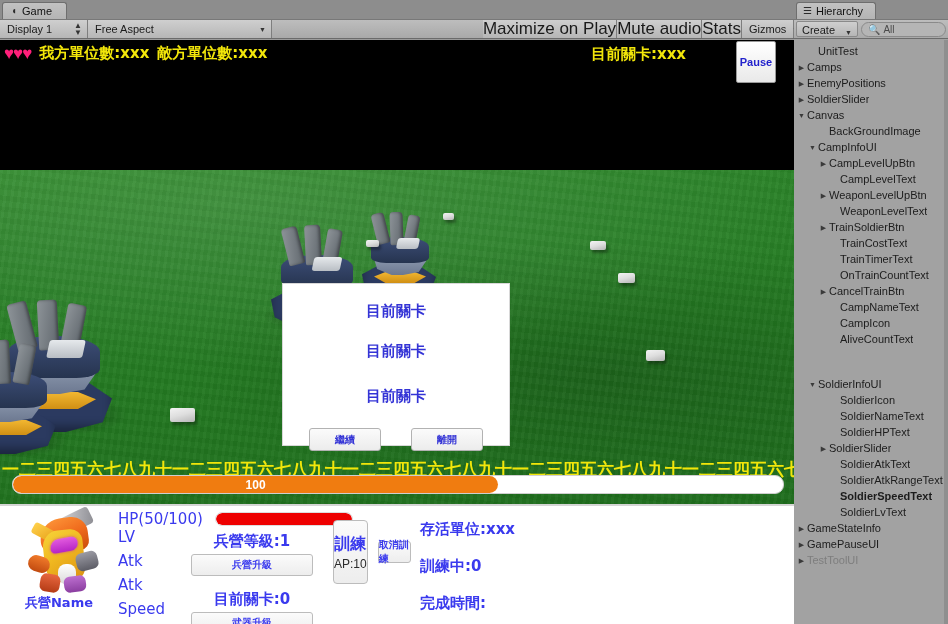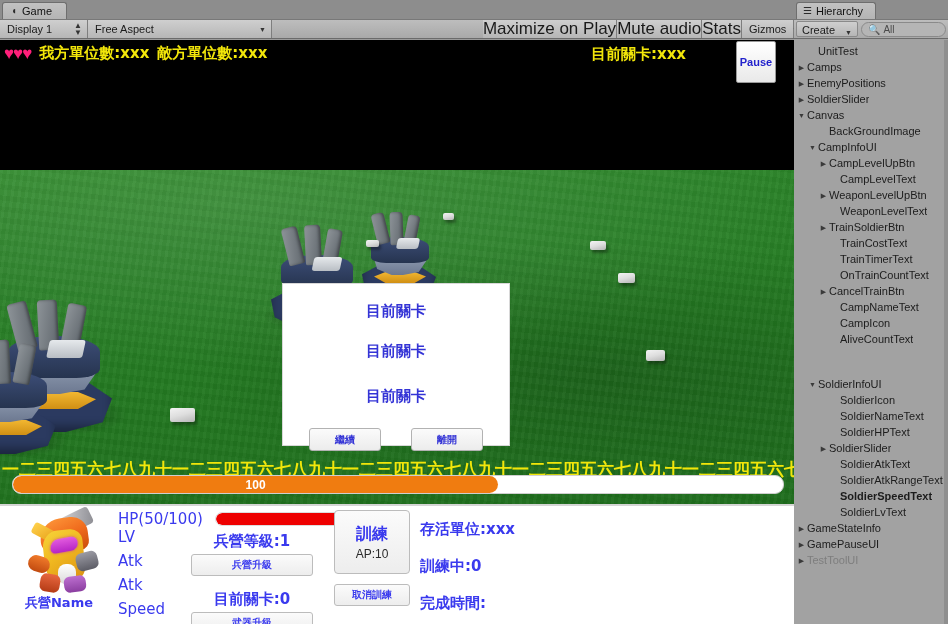--- a/index.html
+++ b/index.html
@@ -254,22 +254,22 @@
     background: linear-gradient(#fbfbfb, #ededed);
     border: 1px solid #bcbcbc; border-radius: 3px;
     display: flex; align-items: center; justify-content: center;
     color: #3a3aee; font-size: 10px; font-weight: bold;
     font-family: "DejaVu Sans", "Liberation Sans", sans-serif;
   }
   #up-gap { height: 14px; }
 
   
   #train-col {
-    position: absolute; left: 333px; top: 4px; width: 78px;
-    display: flex; flex-direction: column; align-items: center; gap: 10px;
+    position: absolute; left: 333px; top: 14px; width: 78px;
+    display: flex; flex-direction: row; align-items: center; gap: 10px;
   }
   #train-btn {
     width: 76px; height: 64px;
     background: linear-gradient(#fbfbfb, #ededed);
     border: 1px solid #bcbcbc; border-radius: 4px;
     display: flex; flex-direction: column; align-items: center; justify-content: center; gap: 2px;
   }
   #train-btn-label { color: #3a3aee; font-size: 16px; font-weight: bold;
     font-family: "DejaVu Sans","Liberation Sans",sans-serif; }
   #train-ap { color: #2b2b2b; font-size: 12px; }

